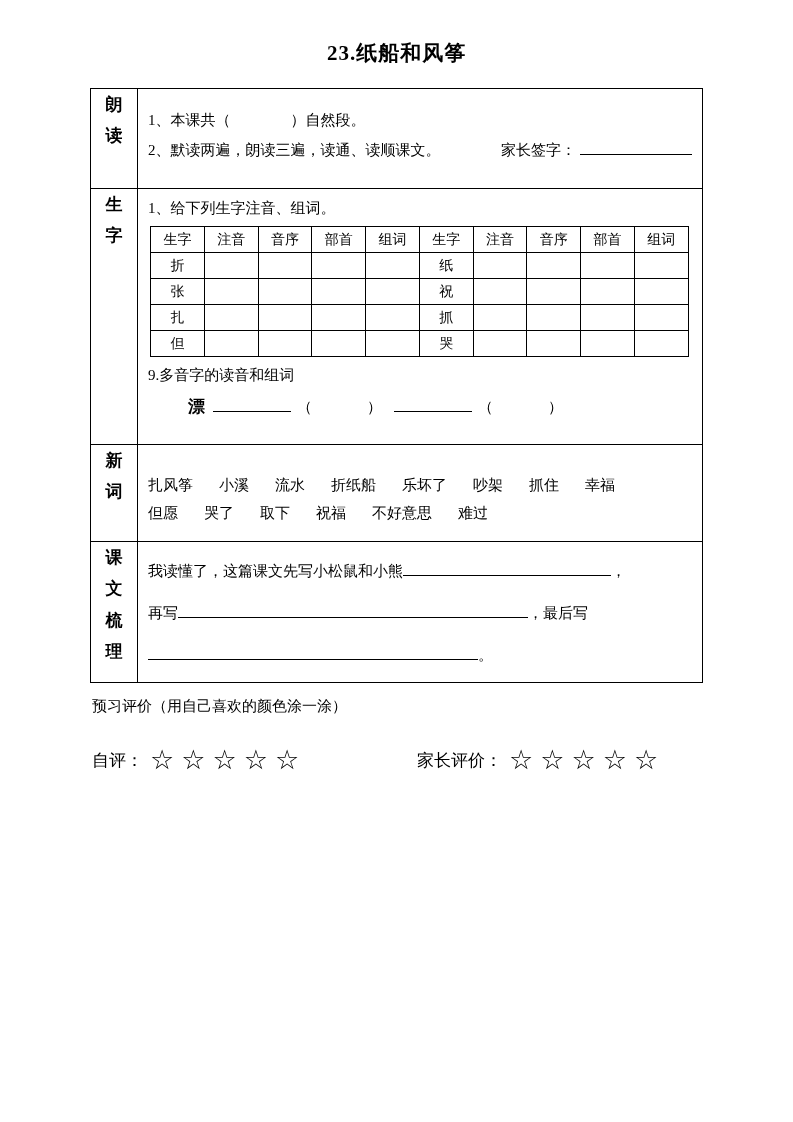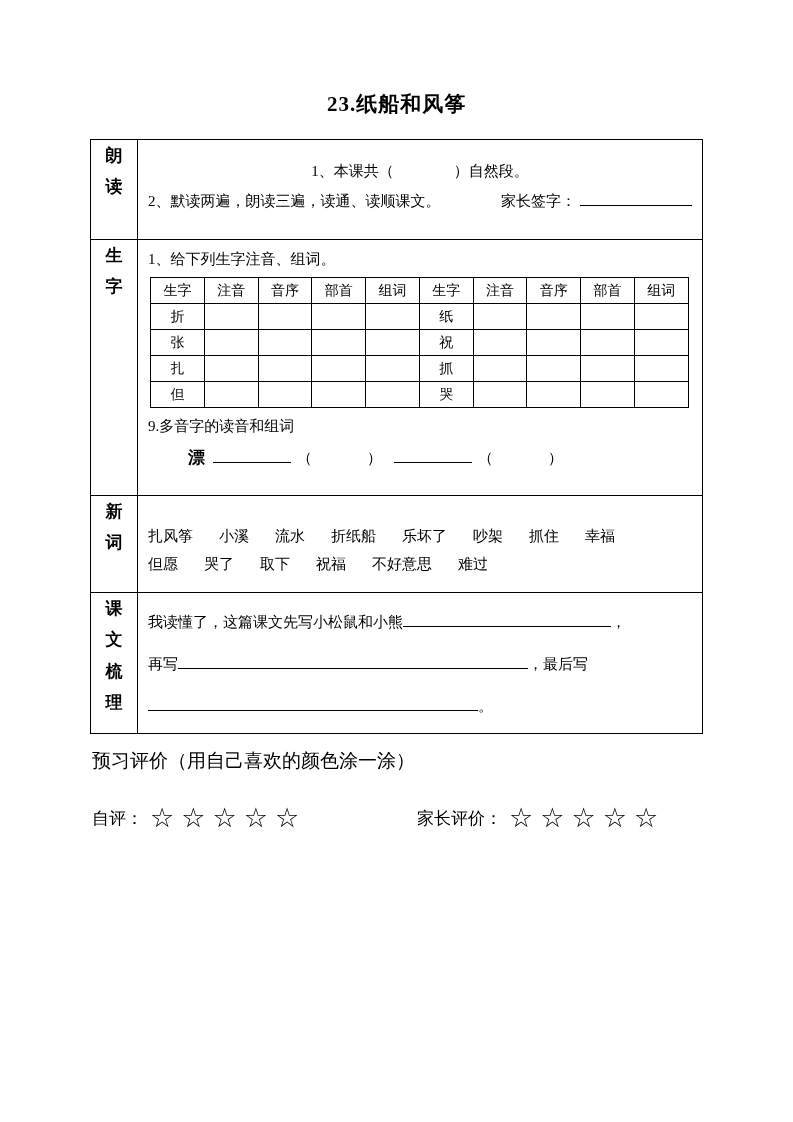--- a/index.html
+++ b/index.html
@@ -1,33 +1,33 @@
 <!DOCTYPE html>
 <html><head>
 <meta charset="utf-8">
 <style>
   * { margin:0; padding:0; box-sizing:border-box; }
   html,body { background:#ffffff; }
   body { font-family:"Liberation Serif","DejaVu Serif",serif; color:#000; }
   .page { position:relative; width:793px; height:1122px; margin:0 auto; background:#fff; overflow:hidden; }
 
-  .doc-title { padding-top:90px; text-align:center; font-weight:bold; font-size:21px; letter-spacing:1px; }
+  .doc-title { padding-top:39px; text-align:center; font-weight:bold; font-size:21px; letter-spacing:1px; }
 
   table.main { border-collapse:collapse; margin:21px auto 0 auto; width:613px; table-layout:fixed; }
   table.main > tbody > tr > td { border:1.6px solid #000; vertical-align:top; }
   td.rlabel { width:47px; vertical-align:middle; text-align:center; font-weight:bold; font-size:17px; }
   td.rlabel .stack { display:inline-block; width:1.15em; word-break:break-all; line-height:1.85; }
   td.rcontent { padding:10px 10px 6px 10px; font-size:15px; }
 
   .prewrap { white-space:pre-wrap; }
   .blank { display:inline-block; height:14px; border-bottom:1.2px solid #000; }
 
   
   .r1 .rcontent { padding-top:16px; }
-  .r1 .line { line-height:30px;text-align:center; }
+  .r1 .line { line-height:30px; }
   .r1 .flexline { display:flex; justify-content:space-between; align-items:baseline; }
   .sign { white-space:nowrap; }
   .sign .blank { width:112px; margin-left:4px; }
 
   
   .hz { border-collapse:collapse; width:99%; margin:8px 0 0 2px; table-layout:fixed; text-align:center; font-size:14px; }
   .hz th, .hz td { border:1px solid #000; height:26px; font-weight:normal; padding:0 2px; }
   .task2 { margin-top:9px; }
   .msline { margin-top:10px; padding-left:40px; }
   .mchar { font-weight:bold; font-size:17px; margin-right:8px; }
@@ -45,21 +45,21 @@
   .b1 { width:208px; }
   .b2 { width:350px; }
   .b3 { width:330px; }
 
   
   .prompt { line-height:23px; }
   .wline { width:497px; height:0; border-bottom:1.2px solid #000; }
 
   
   .footer { margin:14px 0 0 92px; }
-  .eval-title { font-size:19px; }
+  .eval-title { font-size:15px; }
   .stars-row { display:flex; align-items:center; margin-top:7px; }
   .star-group { display:flex; align-items:center;margin-top:24px; }
   .slabel { font-size:17px; }
   .star { font-size:27px; line-height:1; margin-left:7px; }
   .star-group.parent { margin-left:118px; }
 </style>
 </head>
 <body>
 
 <div class="page">

